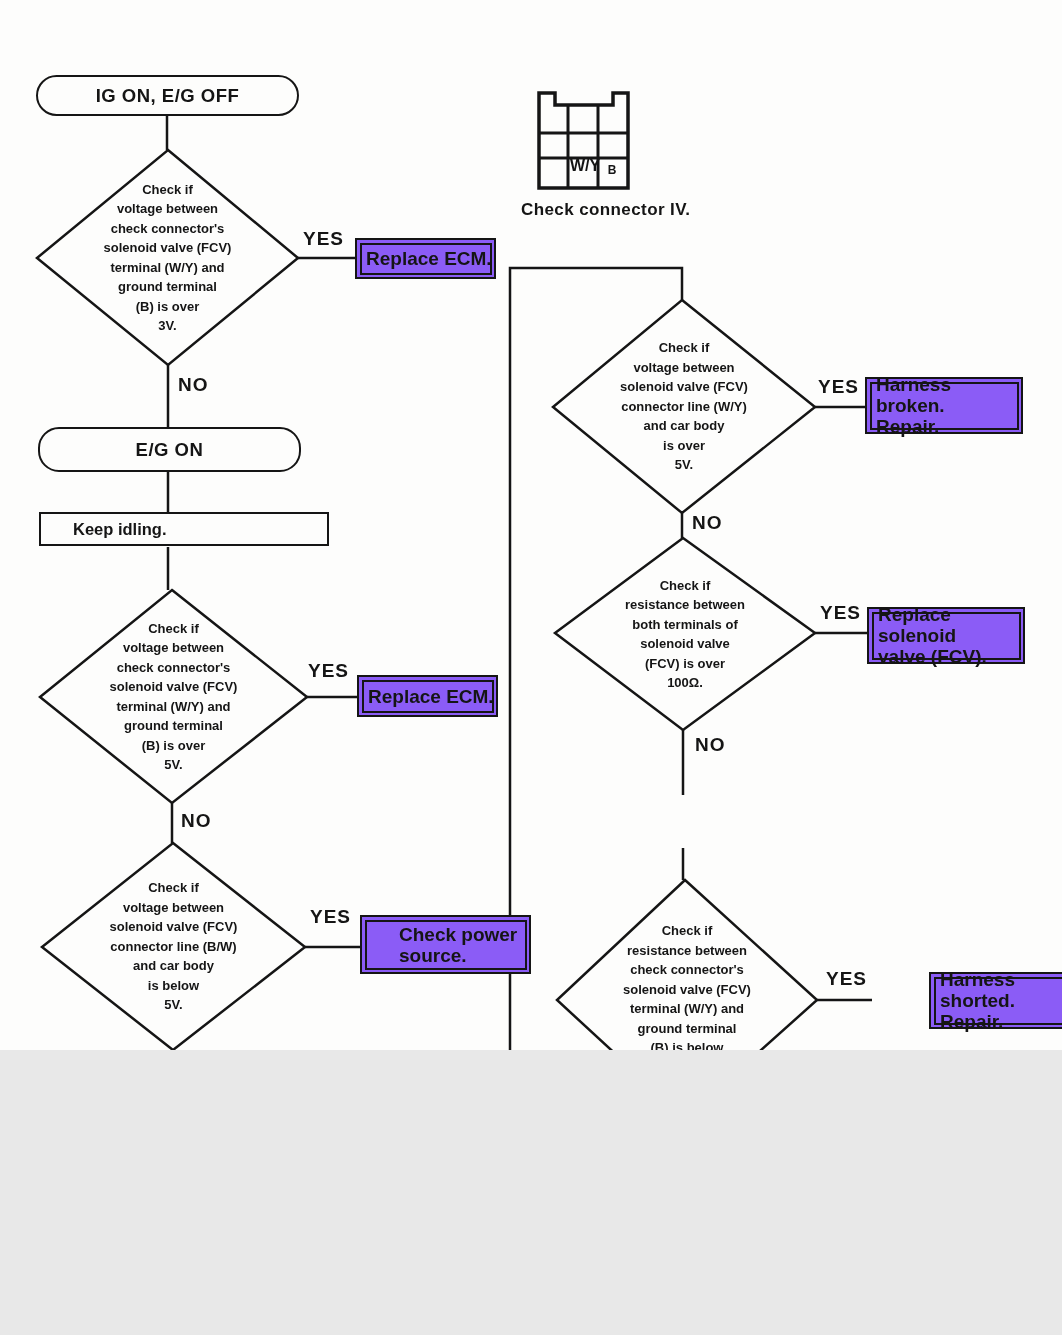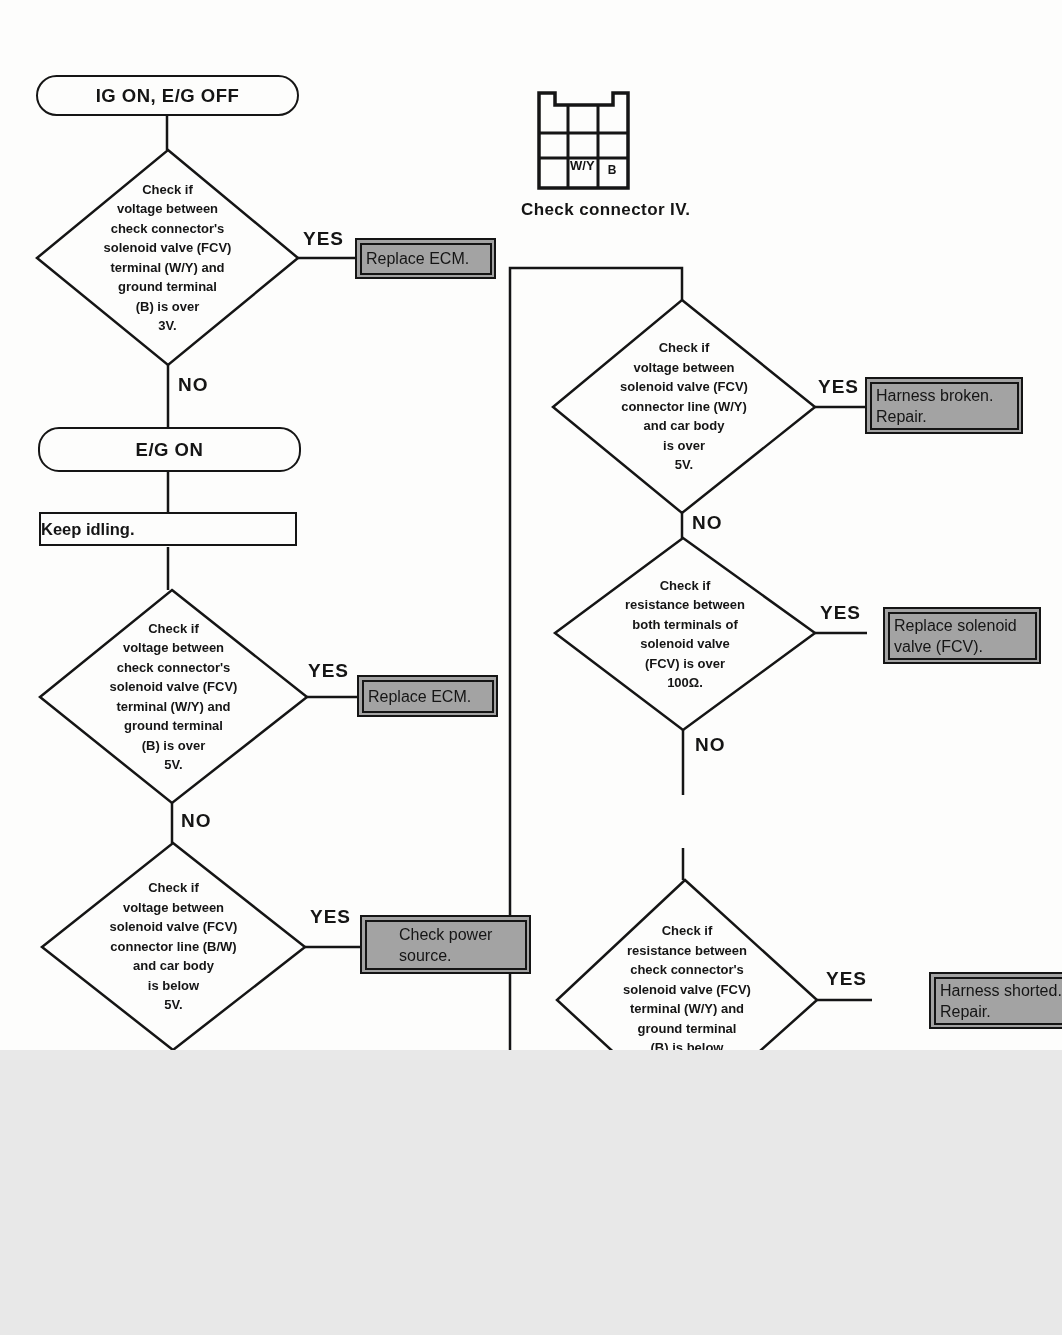--- a/index.html
+++ b/index.html
@@ -19,38 +19,38 @@
     position:absolute; border:2.5px solid #151515; border-radius:21px;
     display:flex; align-items:center; justify-content:center;
     font-weight:bold; font-size:18.5px; letter-spacing:.5px; background:#fdfdfc;
   }
   .pbox {
     position:absolute; border:2.5px solid #151515; background:#fdfdfc;
     display:flex; align-items:center; white-space:pre-line;
     font-weight:bold; font-size:16.5px; line-height:21px;
   }
   .dbox {
-    position:absolute; border:2.5px solid #151515; background:#a3a3a3;
+    position:absolute; border:2.5px solid #151515; background:#8b5cf6;
     display:flex; align-items:center; white-space:pre-line;
-    font-weight:normal; font-size:16px; line-height:21px;
+    font-weight:bold; font-size:19px; line-height:21px;
   }
   .dbox::after {
     content:""; position:absolute; inset:2.5px;
     border:2px solid #151515; pointer-events:none;
   }
   .pad9  { padding-left:9px; }
-  .pad32 { }
+  .pad32 { padding-left:32px; }
   .flow-label {
     position:absolute; font-weight:bold; font-size:19px; letter-spacing:1px;
   }
   .caption { position:absolute; font-weight:bold; font-size:17px; letter-spacing:.4px;margin-left:11px; }
   .pin-label {
     position:absolute; font-weight:bold; text-align:center; color:#151515;
   }
-  .wy { left:570px; top:160px; width:20px; font-size:13px; line-height:11px; }
+  .wy { left:570px; top:160px; width:20px; font-size:16px; line-height:11px; }
   .b  { left:602px; top:163px; width:20px; font-size:12px; }
   .figure-id { position:absolute; left:48px; top:1236px; font-size:22px; color:#0c4a6e; }
 </style>
 </head>
 <body>
 
 <div id="page">
 
   <svg id="wires" viewBox="0 0 1062 1335" xmlns="http://www.w3.org/2000/svg">
     <g stroke="#151515" stroke-width="2.5" fill="none">
@@ -137,21 +137,21 @@
 10Ω.</div>
 
   <div class="pbox pad32" style="left:39px; top:512px; width:254px; height:30px;">Keep idling.</div>
 
   <div class="dbox pad9" style="left:355px; top:238px; width:128px; height:37px;">Replace ECM.</div>
   <div class="dbox pad9" style="left:357px; top:675px; width:128px; height:38px;">Replace ECM.</div>
   <div class="dbox pad9" style="left:360px; top:915px; width:130px; height:55px;padding-left:37px;">Check power
 source.</div>
   <div class="dbox pad9" style="left:865px; top:377px; width:145px; height:53px;">Harness broken.
 Repair.</div>
-  <div class="dbox pad9" style="left:867px; top:607px; width:145px; height:53px;margin-left:16px;">Replace solenoid
+  <div class="dbox pad9" style="left:867px; top:607px; width:145px; height:53px;">Replace solenoid
 valve (FCV).</div>
   <div class="dbox pad9" style="left:908px; top:972px; width:148px; height:53px;margin-left:21px;">Harness shorted.
 Repair.</div>
   <div class="dbox pad32" style="left:558px; top:1188px; width:257px; height:37px;">Replace ECM.</div>
 
   <div class="flow-label" style="left:303px; top:228px;">YES</div>
   <div class="flow-label" style="left:178px; top:374px;">NO</div>
   <div class="flow-label" style="left:308px; top:660px;">YES</div>
   <div class="flow-label" style="left:181px; top:810px;">NO</div>
   <div class="flow-label" style="left:310px; top:906px;">YES</div>

